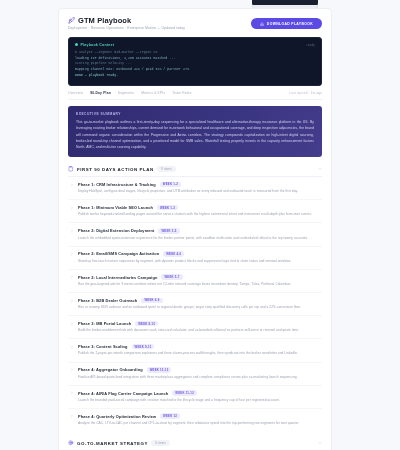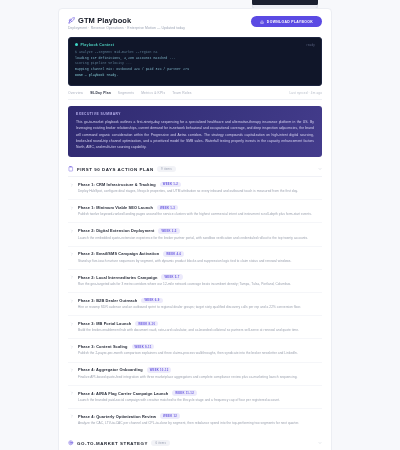--- a/index.html
+++ b/index.html
@@ -26,21 +26,21 @@
   .card {
     position: absolute; left: 58px; top: 8px;
     width: 274px; min-height: 442px;
     background: #ffffff;
     border: 1px solid #eceef3;
     border-radius: 4px;
     padding: 7px 9px 10px 9px;
   }
 
   
-  .hdr { display: flex; align-items: flex-start; justify-content: space-between; }
+  .hdr { display: flex; align-items: center; justify-content: space-between; }
   .hdr-left { display: flex; flex-direction: column; gap: 1px; }
   .title-row { display: flex; align-items: center; gap: 3px; }
   .rocket { width: 7px; height: 7px; color: #6d5ae0; flex: none; }
   .title { font-size: 7.5px; font-weight: bold; color: #161a26; letter-spacing: .1px; }
   .subtitle { font-size: 3.4px; color: #9ba3b4; letter-spacing: .12px; line-height: 1.5; }
 
   .dl-btn {
     display: inline-flex; align-items: center; gap: 2.5px;
     background: #5b4ae3; color: #fff;
     border: none; border-radius: 9px;

